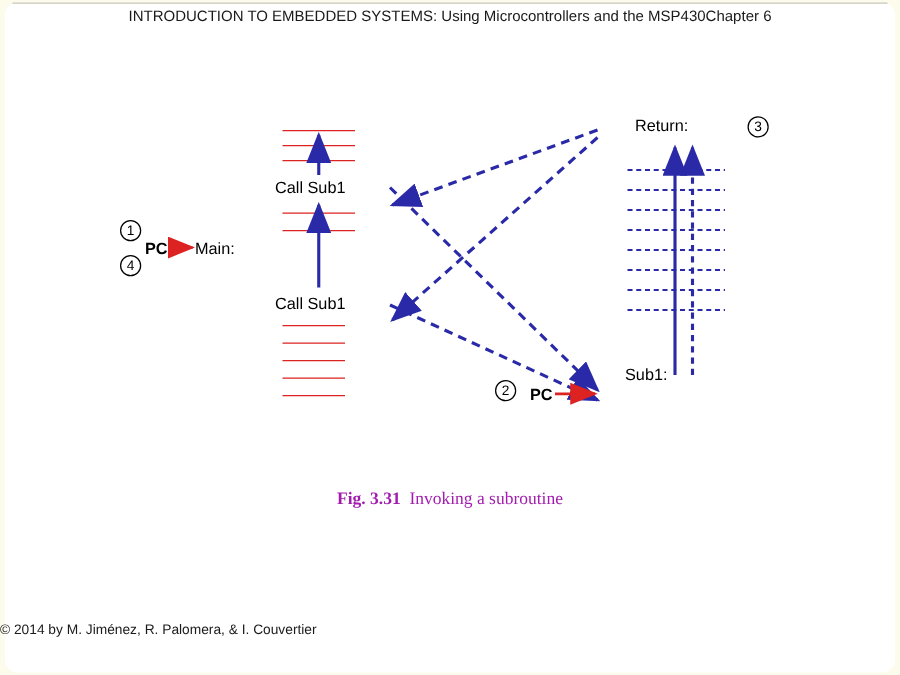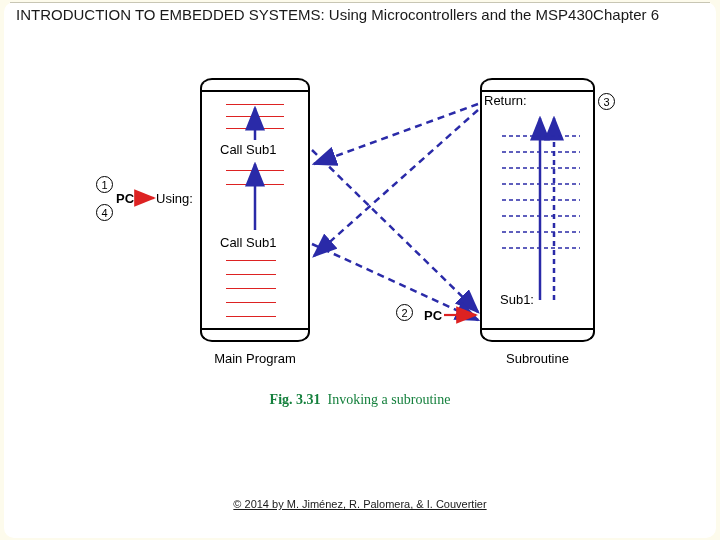--- a/index.html
+++ b/index.html
@@ -21,51 +21,50 @@
     position: absolute;
     top: 2px; left: 10px; right: 10px; height: 1px;
     background: #c8c6b4;
   }
   .header {
     position: absolute;
     top: 6px;
     left: 16px;
     right: 16px;
     display: flex;
-    justify-content: flex-start;
-    font-size: 15px;
+    justify-content: center;
+    font-size: 12px;
     color: #1a1a1a;
     z-index: 5;
   }
   .footer {
     position: absolute;
     bottom: 30px;
     left: 0; right: 0;
-    text-align: center;
+    text-align: left;
     font-size: 11px;
     color: #1a1a1a;
     z-index: 5;
-    text-decoration: underline;
   }
   .figure-area {
     position: absolute;
     top: 60px;
     left: 80px;
     width: 560px;
     height: 330px;
   }
   .caption {
     position: absolute;
     top: 392px;
     left: 0;
     width: 720px;
     text-align: center;
     font-family: "Times New Roman", serif;
     font-size: 14px;
-    color: #15803d;
+    color: #a21caf;
   }
   .caption .fig-label { font-weight: bold; }
   
   .scroll {
     position: absolute;
     border: 2px solid #000;
     background: #fff;
   }
   .scroll::before, .scroll::after {
     content: "";
@@ -126,44 +125,38 @@
 <div class="page-frame"></div>
 <div class="top-border"></div>
 
 <div class="header">
   <span>INTRODUCTION TO EMBEDDED SYSTEMS: Using Microcontrollers and the MSP430</span>
   <span>Chapter 6</span>
 </div>
 
 <div class="figure-area">
 
-  <div class="scroll" style="left:120px; top:30px; width:110px; height:240px;">
-    <span class="scroll-label">Main Program</span>
-  </div>
 
   <div class="redline" style="left:146px; top:44px; width:58px;"></div>
   <div class="redline" style="left:146px; top:56px; width:58px;"></div>
   <div class="redline" style="left:146px; top:68px; width:58px;"></div>
   <div class="redline" style="left:146px; top:110px; width:58px;"></div>
   <div class="redline" style="left:146px; top:124px; width:58px;"></div>
   <div class="redline" style="left:146px; top:200px; width:50px;"></div>
   <div class="redline" style="left:146px; top:214px; width:50px;"></div>
   <div class="redline" style="left:146px; top:228px; width:50px;"></div>
   <div class="redline" style="left:146px; top:242px; width:50px;"></div>
   <div class="redline" style="left:146px; top:256px; width:50px;"></div>
 
   <span class="code-text" style="left:140px; top:82px;">Call Sub1</span>
   <span class="code-text" style="left:140px; top:175px;">Call Sub1</span>
-  <span class="code-text" style="left:76px; top:131px;">Using:</span>
-
-  <div class="scroll" style="left:400px; top:30px; width:115px; height:240px;">
-    <span class="scroll-label">Subroutine</span>
-  </div>
-
-  <span class="code-text" style="left:404px; top:33px;">Return:</span>
+  <span class="code-text" style="left:76px; top:131px;">Main:</span>
+
+
+  <span class="code-text" style="left:428px; top:33px;">Return:</span>
   <span class="code-text" style="left:420px; top:232px;">Sub1:</span>
 
   <span class="pc-label" style="left:36px; top:131px;">PC</span>
   <span class="pc-label" style="left:344px; top:248px;">PC</span>
 
   <div class="circle-badge" style="left:16px; top:116px;">
       <span>1</span>
     </div>
   <div class="circle-badge" style="left:16px; top:144px;">
       <span>4</span>

